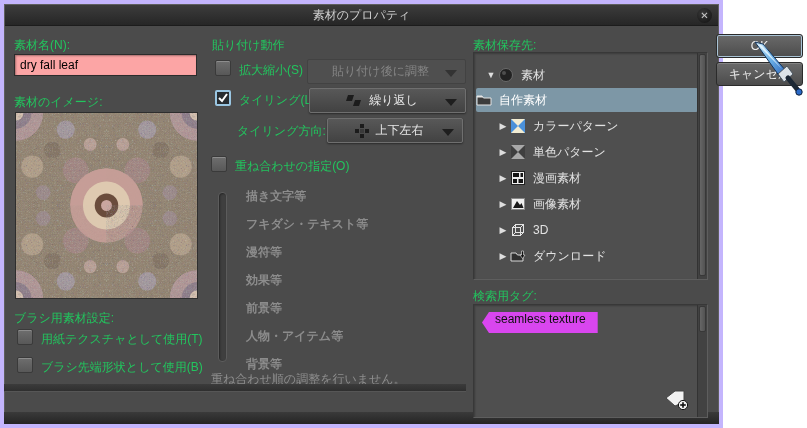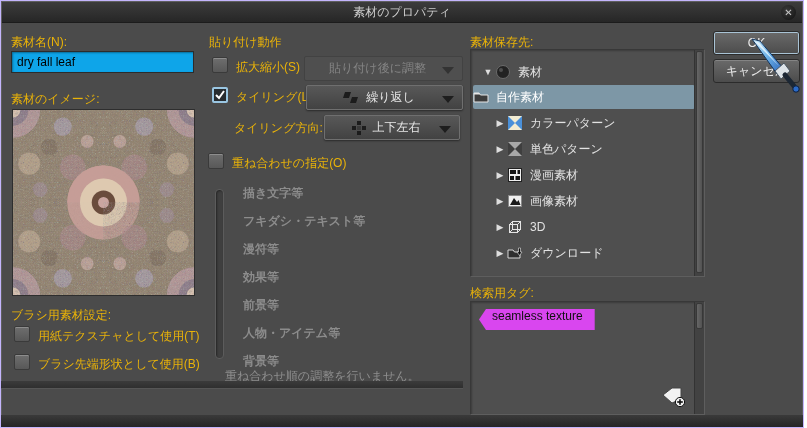--- a/index.html
+++ b/index.html
@@ -1,47 +1,47 @@
 <!DOCTYPE html>
 <html><head>
 <meta charset="utf-8">
 <style>
   * { margin:0; padding:0; box-sizing:border-box; }
   html,body { width:807px; height:428px; overflow:hidden; }
   body { font-family:"Liberation Sans","DejaVu Sans",sans-serif; font-size:12px; }
 
   .window {
-    position:relative; width:804px; height:428px;
-    background:#4b4b4b; border:1px solid #c4b5fd;
+    position:relative; width:723px; height:428px;
+    background:#4b4b4b; border:4px solid #c4b5fd;
     box-shadow: inset 0 0 0 1px #5f5f5f;
   }
 
   
   .titlebar {
     position:absolute; left:1px; top:1px; right:1px; height:21px;
     background:linear-gradient(#3c3c3c,#262626);
     border-bottom:1px solid #1c1c1c;
     display:flex; align-items:center; justify-content:center;
     color:#cfcfcf;
   }
   .close-btn {
     position:absolute; right:6px; top:3px; width:15px; height:15px;
     border-radius:50%;
     background:radial-gradient(circle at 40% 35%, #3a3a3a, #101010);
     color:#c8c8c8; font-size:10px; font-weight:bold;
     display:flex; align-items:center; justify-content:center; cursor:default;
   }
 
-  .label { position:absolute; color:#eab308; white-space:nowrap; }
+  .label { position:absolute; color:#22c55e; white-space:nowrap; }
   .dim   { color:#8e8e8e; }
 
   
   .name-input {
     position:absolute; left:10px; top:50px; width:183px; height:22px;
-    background:#0ea5e9; border:1px solid #2c2c2c;
+    background:#fca5a5; border:1px solid #2c2c2c;
     box-shadow:inset 1px 1px 2px rgba(0,0,0,.35);
     color:#000; font-size:12px; padding:0 5px;
     font-family:"Liberation Sans","DejaVu Sans",sans-serif;
   }
   .preview {
     position:absolute; left:11px; top:108px; width:183px; height:187px;
     border:1px solid #2e2e2e; background:#93836f; overflow:hidden;
   }
   .preview svg { display:block; width:100%; height:100%; }
 
@@ -240,21 +240,21 @@
   <div class="slider-groove"></div>
 
   <div class="overlay-item" style="top:184px;">描き文字等</div>
   <div class="overlay-item" style="top:212px;">フキダシ・テキスト等</div>
   <div class="overlay-item" style="top:240px;">漫符等</div>
   <div class="overlay-item" style="top:268px;">効果等</div>
   <div class="overlay-item" style="top:296px;">前景等</div>
   <div class="overlay-item" style="top:324px;">人物・アイテム等</div>
   <div class="overlay-item" style="top:352px;">背景等</div>
 
-  <div class="label dim" style="left:224px; top:367px;">重ね合わせ順の調整を行いません。</div>
+  <div class="label dim" style="left:207px; top:367px;">重ね合わせ順の調整を行いません。</div>
 
   <div class="label" style="left:469px; top:33px;">素材保存先:</div>
 
   <div class="panel" style="top:48px; height:228px;">
 
     <div class="tree-row" style="top:10px; padding-left:8px;">
       <span class="tw arrow-glyph">▼</span>
       <svg class="tree-icon" viewBox="0 0 16 16">
         <circle cx="8" cy="8" r="6.5" fill="#222" stroke="#6a6a6a"></circle>
         <circle cx="6" cy="6" r="2" fill="#4e4e4e"></circle>

